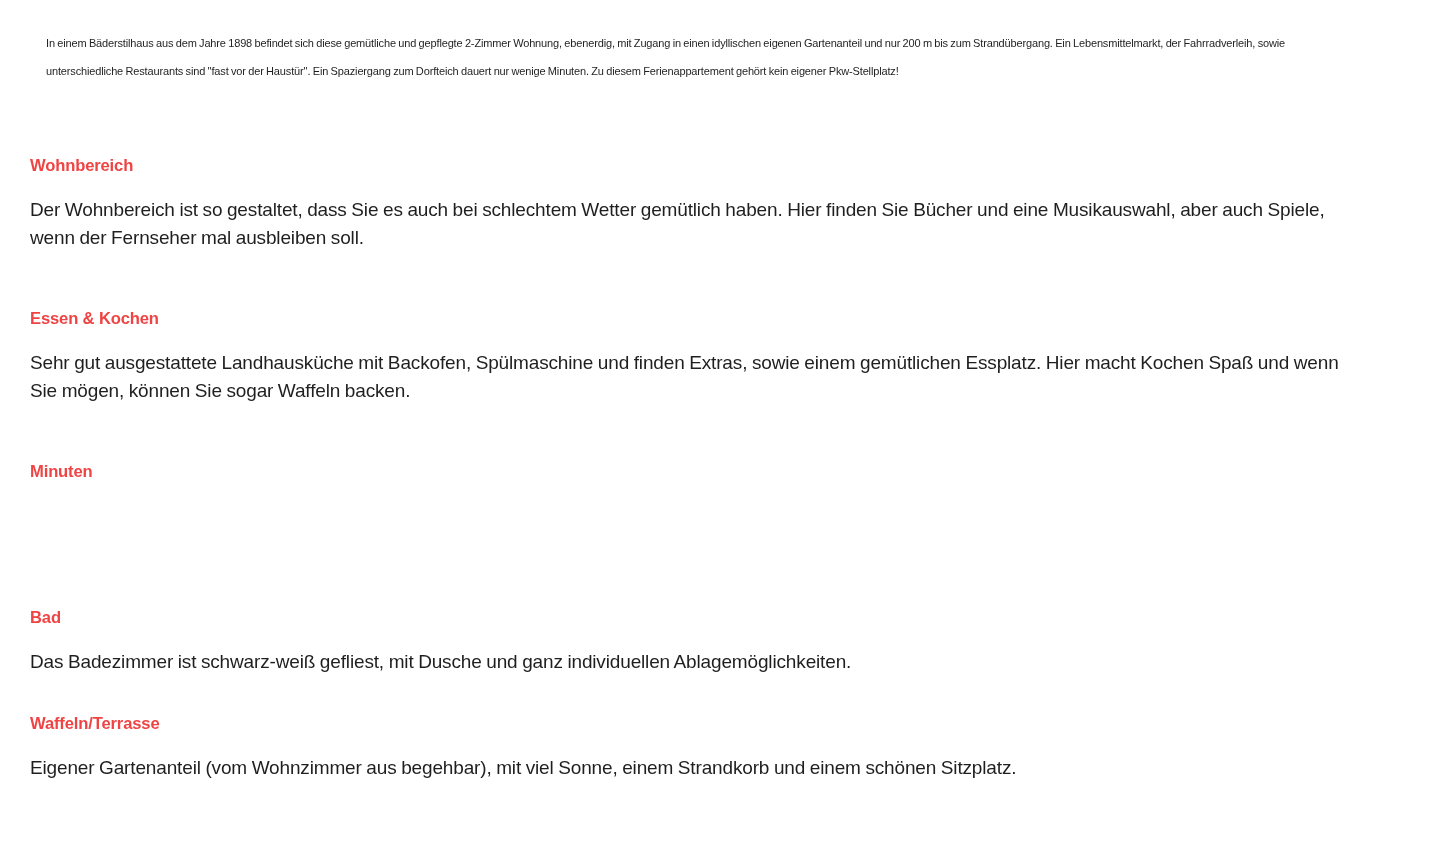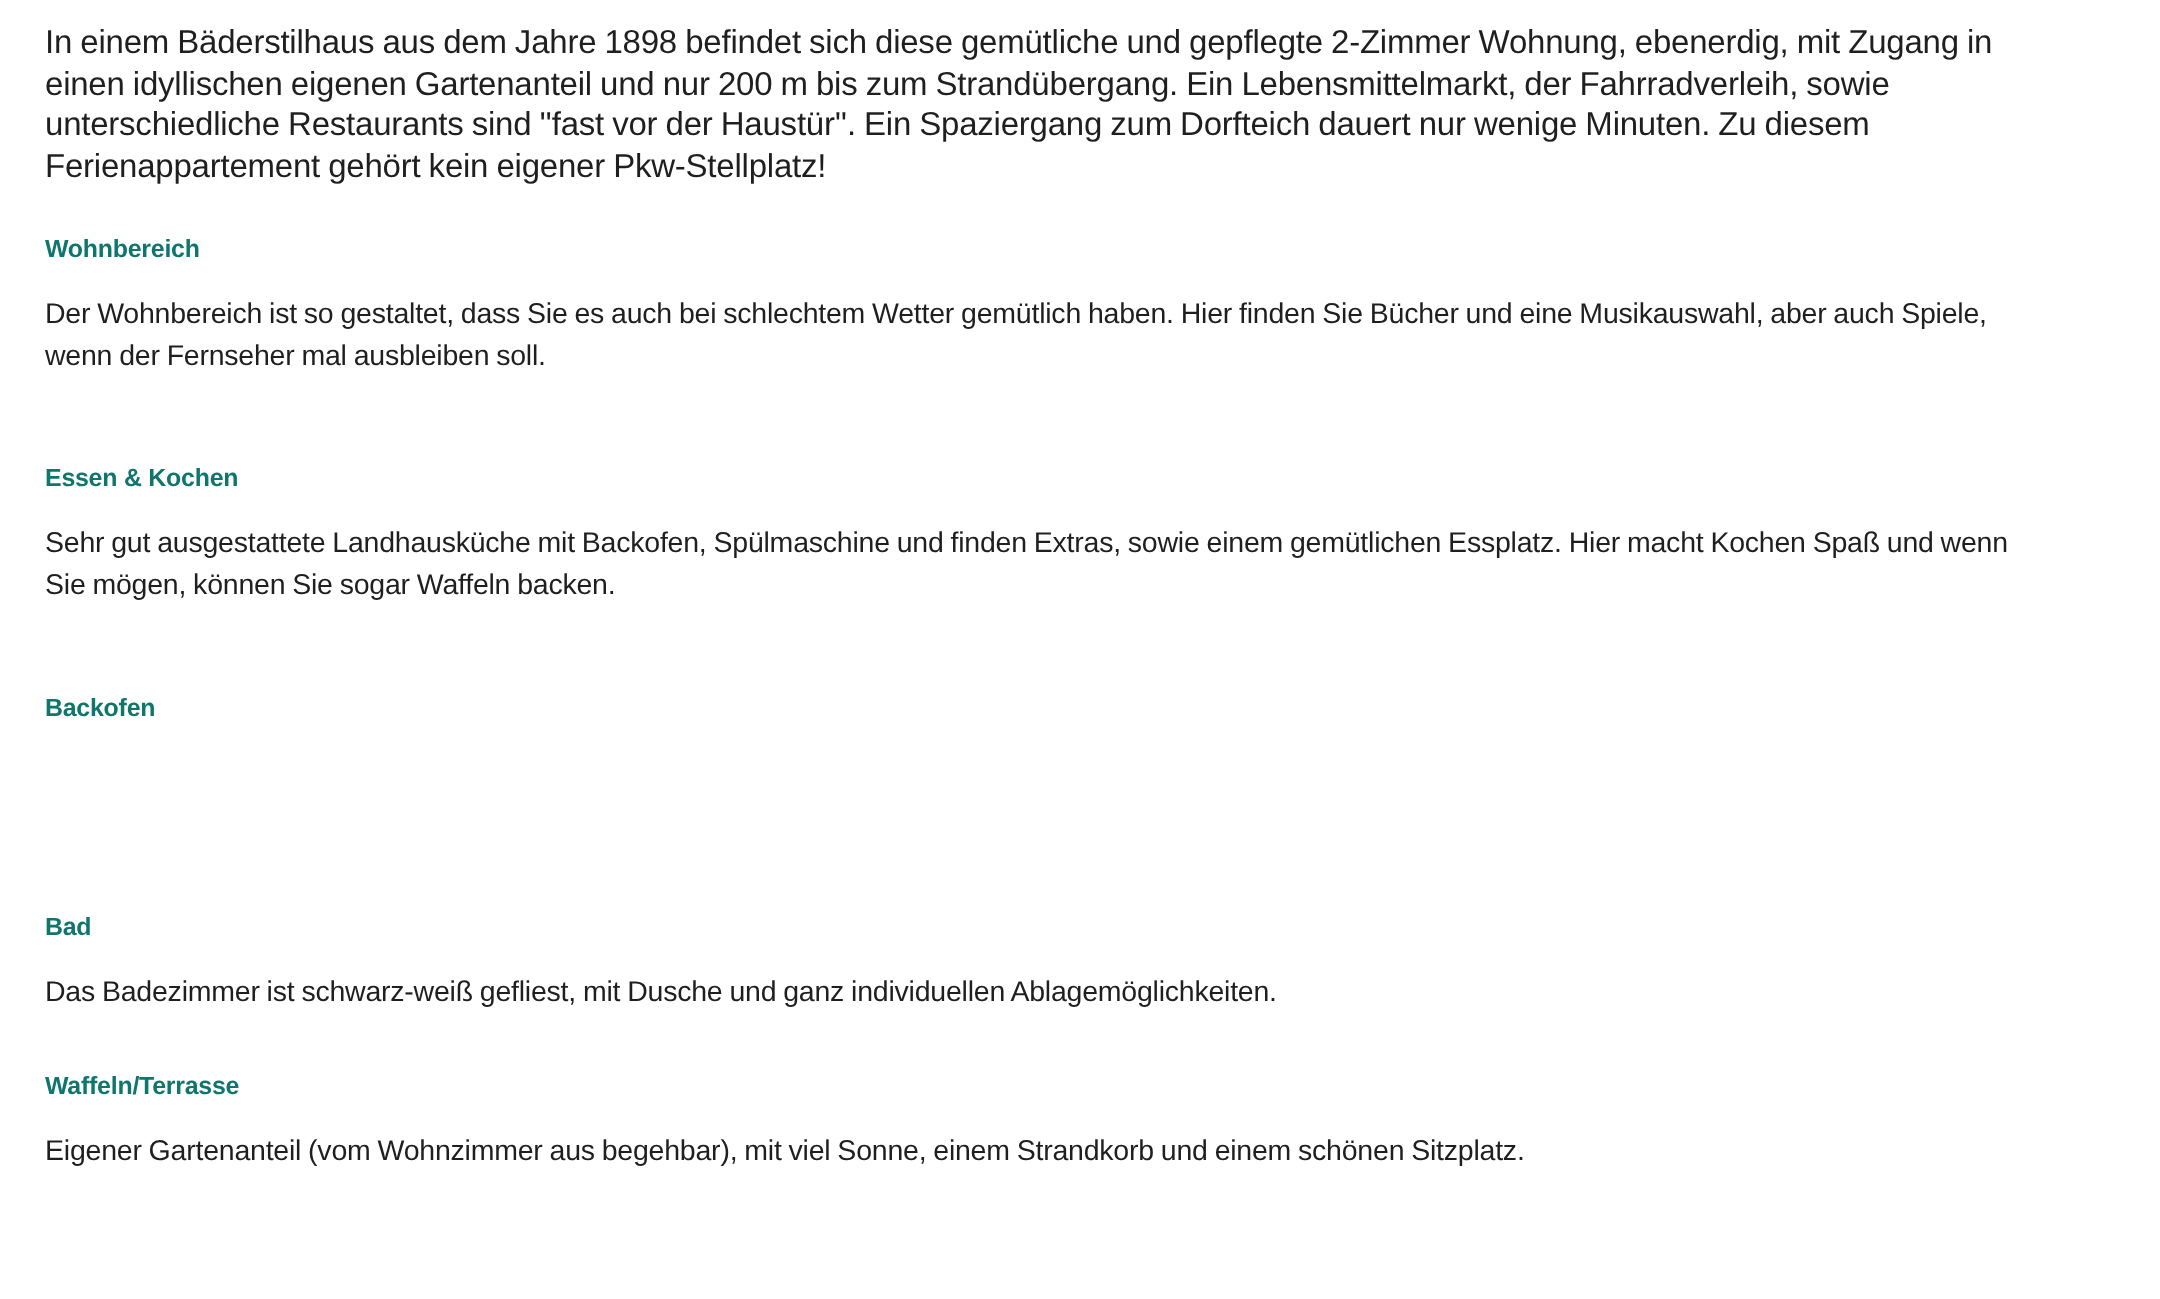--- a/index.html
+++ b/index.html
@@ -15,38 +15,38 @@
     font-family: "Liberation Sans", "DejaVu Sans", sans-serif;
     color: #1f1f1f;
   }
   .doc {
     position: absolute;
     left: 30px;
     top: 14px;
     width: 1340px;
   }
   .intro {
-    margin: 0;
-    font-size: 22px;
+    margin: 16px;
+    font-size: 11px;
     line-height: 27.5px;
     letter-spacing: -0.15px;
     word-spacing: -0.5px;
   }
   .section {
     position: absolute;
     left: 0;
     width: 1340px;
   }
   .section h2 {
     margin: 0;
     font-size: 16.6px;
     font-weight: bold;
     line-height: 24px;
     letter-spacing: -0.15px;
-    color: #0f766e;
+    color: #ef4444;
   }
   .section p {
     margin: 18px 0 0 0;
     font-size: 19px;
     line-height: 27.5px;
     letter-spacing: -0.15px;
     word-spacing: -0.5px;
   }
 </style>
 </head>
@@ -60,21 +60,21 @@
   <h2>Wohnbereich</h2>
   <p>Der Wohnbereich ist so gestaltet, dass Sie es auch bei schlechtem Wetter gemütlich haben. Hier finden Sie Bücher und eine Musikauswahl, aber auch Spiele, wenn der Fernseher mal ausbleiben soll.</p>
 </div>
 
 <div class="section" style="left:30px; top:307px;">
   <h2>Essen &amp; Kochen</h2>
   <p>Sehr gut ausgestattete Landhausküche mit Backofen, Spülmaschine und finden Extras, sowie einem gemütlichen Essplatz. Hier macht Kochen Spaß und wenn Sie mögen, können Sie sogar Waffeln backen.</p>
 </div>
 
 <div class="section" style="left:30px; top:460px;">
-  <h2>Backofen</h2>
+  <h2>Minuten</h2>
 </div>
 
 <div class="section" style="left:30px; top:586px;margin-top:20px;">
   <h2>Bad</h2>
   <p>Das Badezimmer ist schwarz-weiß gefliest, mit Dusche und ganz individuellen Ablagemöglichkeiten.</p>
 </div>
 
 <div class="section" style="left:30px; top:712px;">
   <h2>Waffeln/Terrasse</h2>
   <p>Eigener Gartenanteil (vom Wohnzimmer aus begehbar), mit viel Sonne, einem Strandkorb und einem schönen Sitzplatz.</p>

